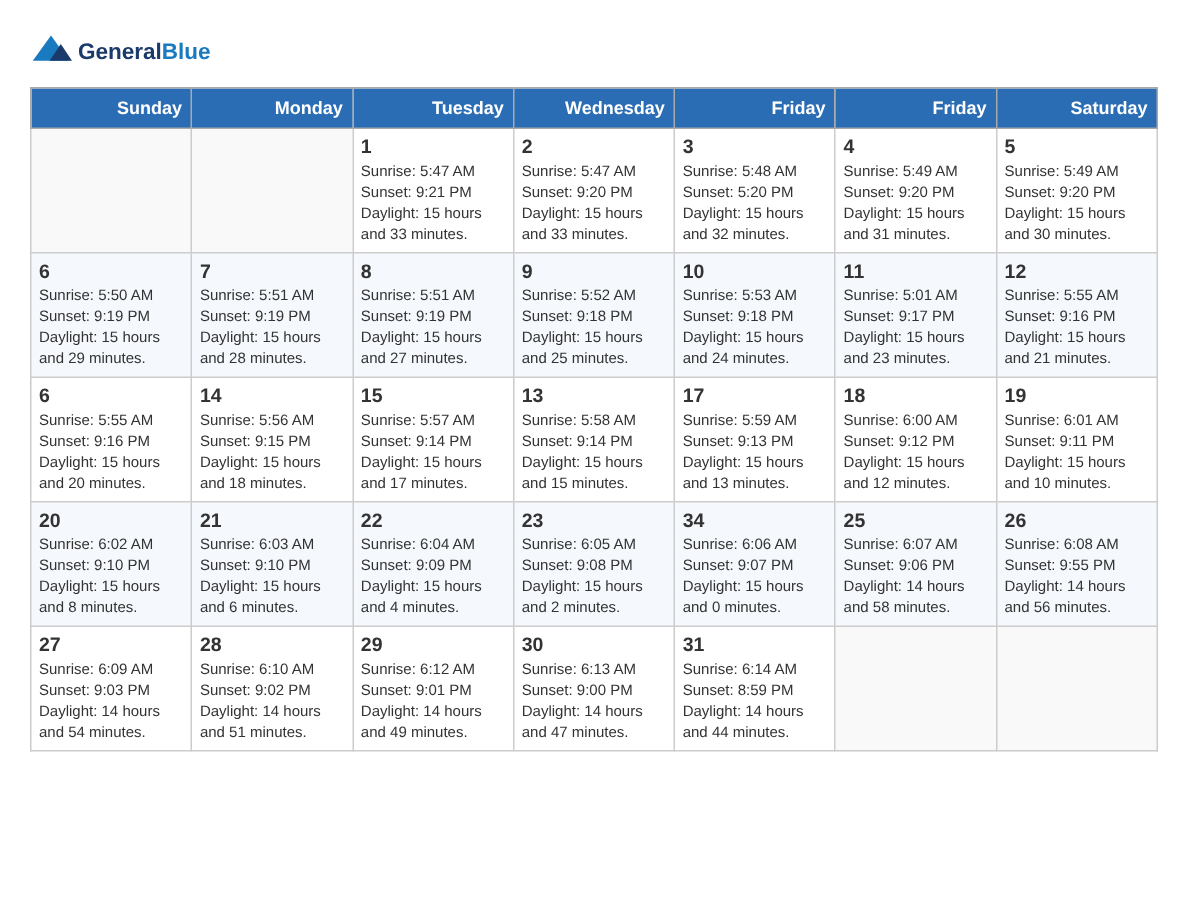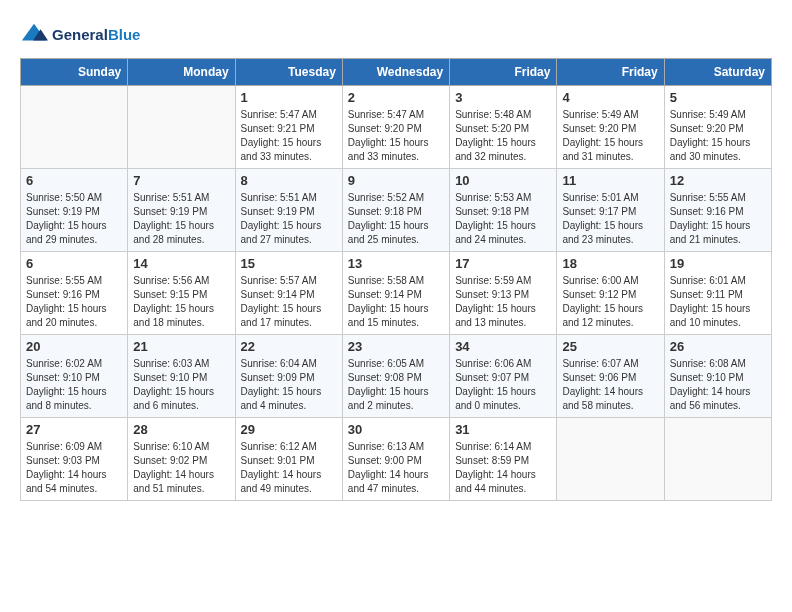--- a/index.html
+++ b/index.html
@@ -256,21 +256,21 @@
         </td>
         <td>
           <div class="day-num">25</div>
           <div class="day-detail">Sunrise: 6:07 AM
 Sunset: 9:06 PM
 Daylight: 14 hours and 58 minutes.</div>
         </td>
         <td>
           <div class="day-num">26</div>
           <div class="day-detail">Sunrise: 6:08 AM
-Sunset: 9:10 PM
+Sunset: 9:55 PM
 Daylight: 14 hours and 56 minutes.</div>
         </td>
       </tr>
       <tr>
         <td>
           <div class="day-num">27</div>
           <div class="day-detail">Sunrise: 6:09 AM
 Sunset: 9:03 PM
 Daylight: 14 hours and 54 minutes.</div>
         </td>

